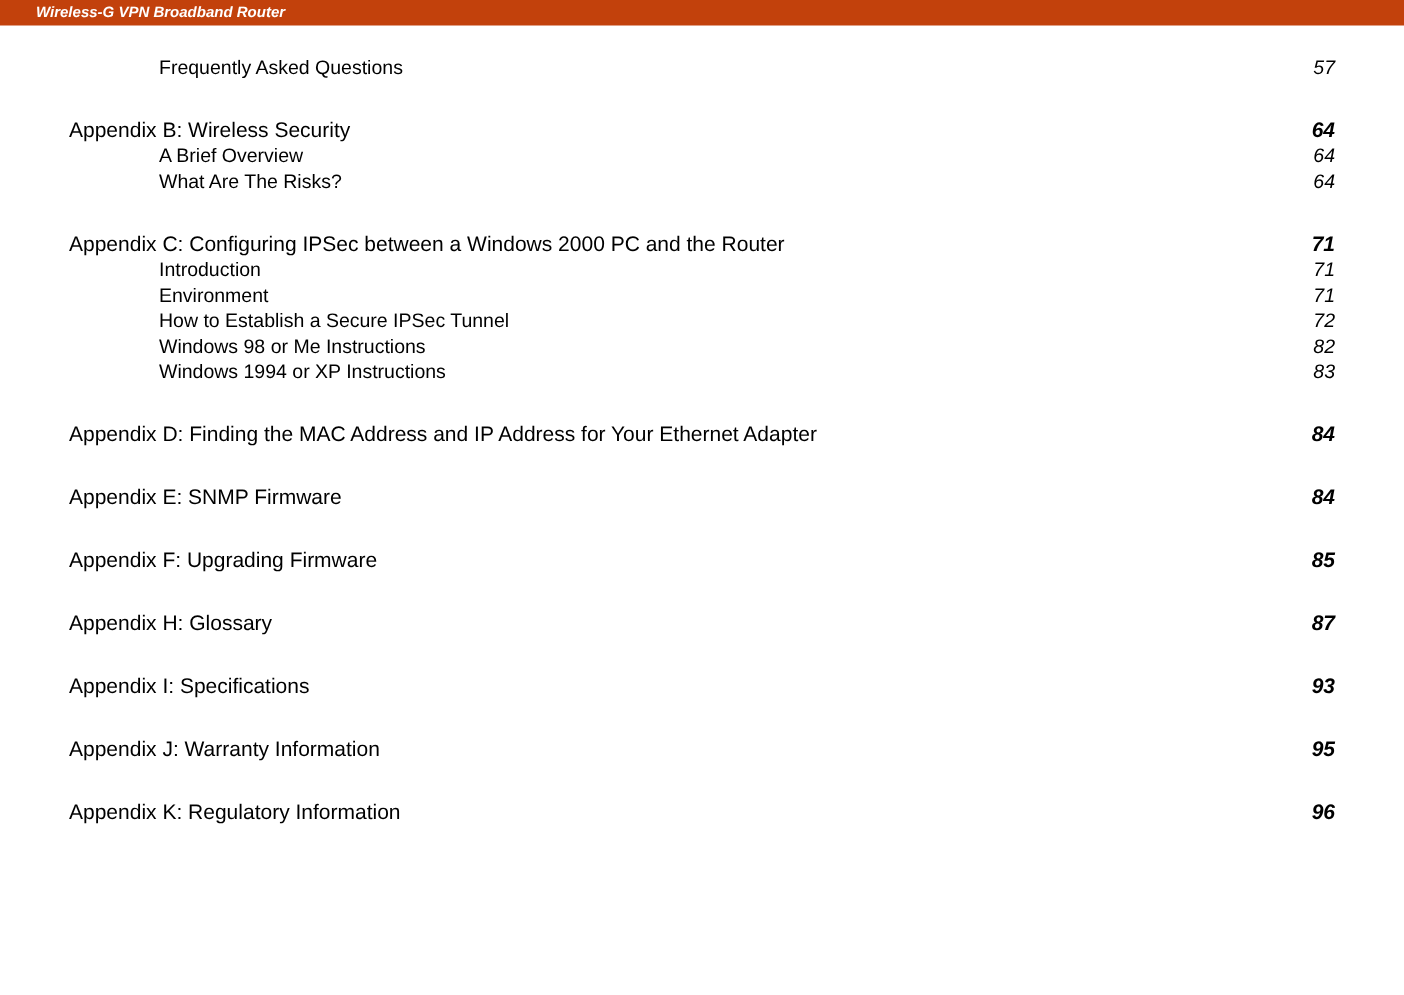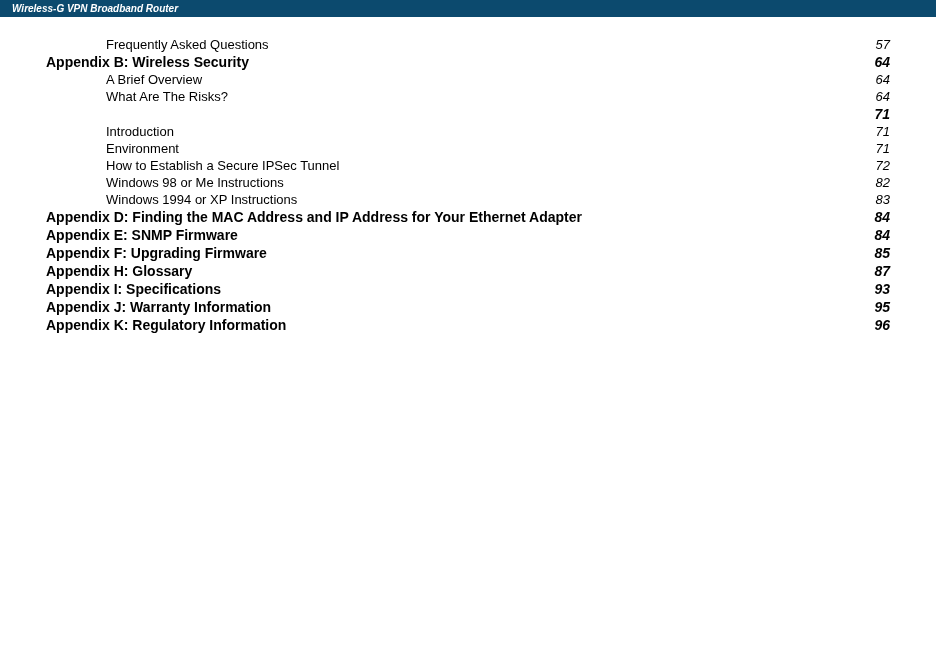--- a/index.html
+++ b/index.html
@@ -11,42 +11,43 @@
     body {
       width: 936px;
       min-height: 663px;
       background-color: #ffffff;
       font-family: Arial, Helvetica, sans-serif;
       font-size: 13px;
       color: #000000;
     }
 
     .header-bar {
-      background-color: #0c4a6e;
+      background-color: #c2410c;
       color: #ffffff;
       font-size: 10px;
       font-weight: bold;
-      padding: 3px 12px;
+      padding: 3px 24px;
       font-style: italic;
     }
 
     .content {
       padding: 20px 46px 20px 46px;
     }
 
     .toc-entry {
       display: flex;
       justify-content: space-between;
       align-items: baseline;
       margin-bottom: 2px;
     }
 
     .toc-entry.bold-entry .entry-text {
-      font-weight: bold;
+      font-weight: normal;
       font-size: 14px;
+      margin-top: 24px;
     }
 
     .toc-entry.bold-entry .entry-page {
       font-weight: bold;
       font-size: 14px;
     }
 
     .toc-entry.indent-entry {
       padding-left: 60px;
       align-items: center;
@@ -91,20 +92,21 @@
       <span class="entry-text">A Brief Overview</span>
       <span class="dots"></span>
       <span class="entry-page">64</span>
     </div>
     <div class="toc-entry indent-entry">
       <span class="entry-text">What Are The Risks?</span>
       <span class="dots"></span>
       <span class="entry-page">64</span>
     </div>
     <div class="toc-entry bold-entry">
+      <span class="entry-text">Appendix C: Configuring IPSec between a Windows 2000 PC and the Router</span>
       <span class="dots"></span>
       <span class="entry-page">71</span>
     </div>
     <div class="toc-entry indent-entry">
       <span class="entry-text">Introduction</span>
       <span class="dots"></span>
       <span class="entry-page">71</span>
     </div>
     <div class="toc-entry indent-entry">
       <span class="entry-text">Environment</span>

